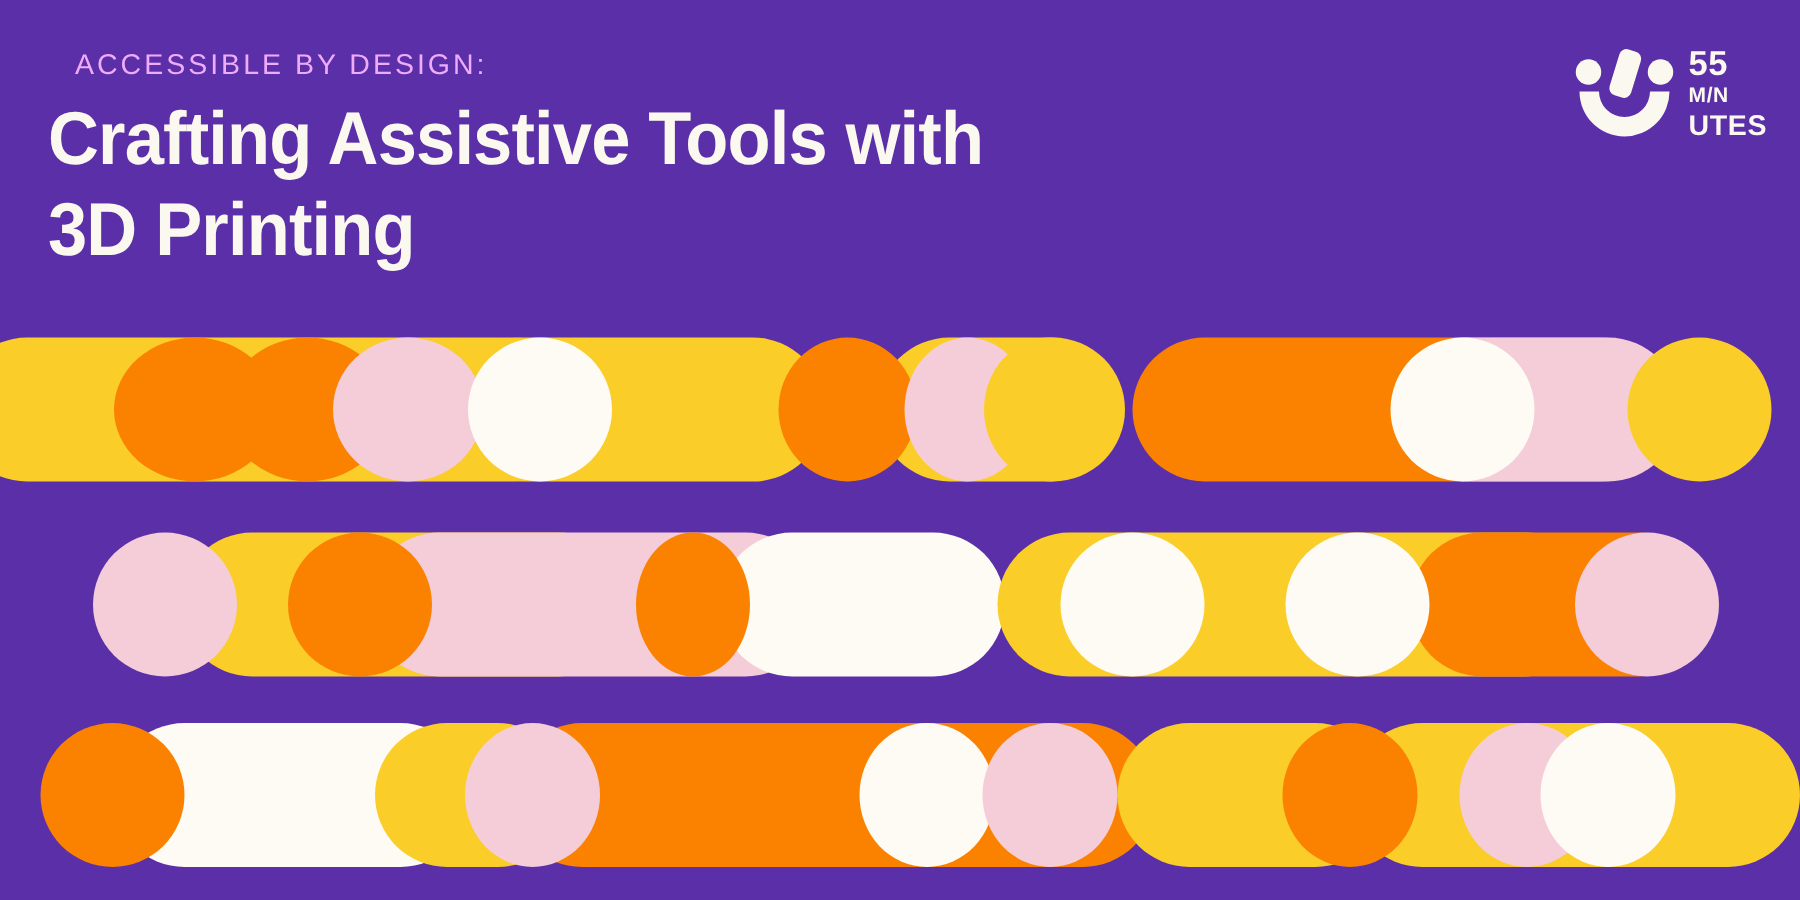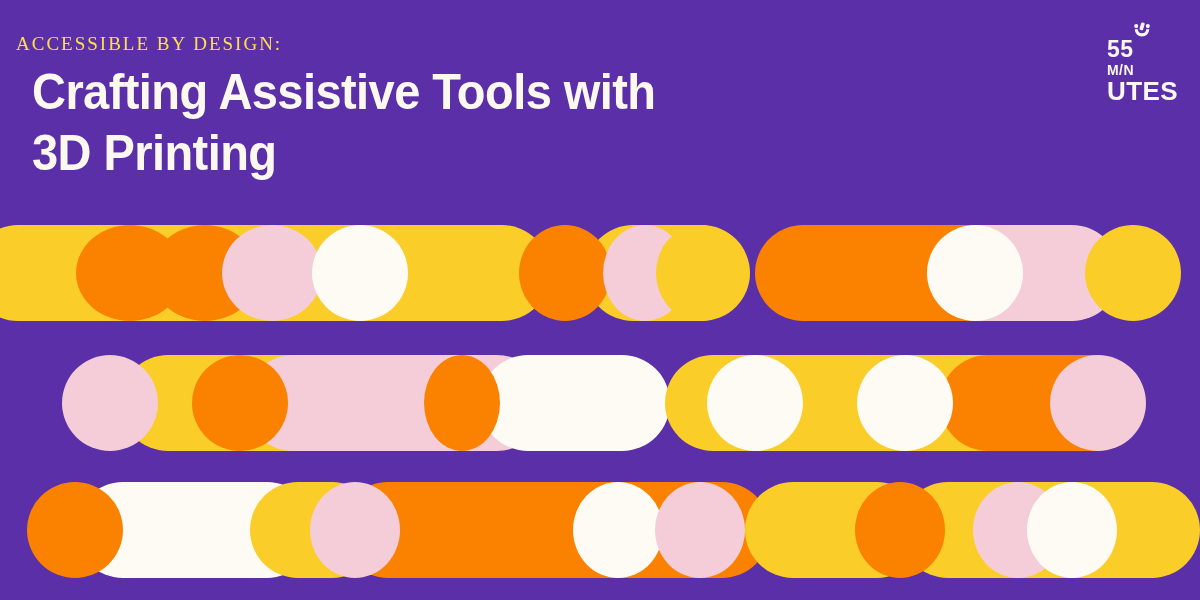--- a/index.html
+++ b/index.html
@@ -18,27 +18,27 @@
 
   
   .header {
     position: absolute;
     left: 0; top: 0;
     width: 1200px;
     height: 215px;
   }
   .eyebrow {
     position: absolute;
-    left: 16px;
+    left: 50px;
     top: 33px;
-    font-family: Liberation Serif, serif;
+    font-family: Liberation Sans, sans-serif;
     font-size: 19px;
     font-weight: 400;
     letter-spacing: 2.0px;
-    color: #fde047;
+    color: #f0abfc;
     white-space: nowrap;
   }
   .headline {
     position: absolute;
     left: 32px;
     top: 62px;
     width: 760px;
     color: #FBF8F0;
     font-family: "Liberation Sans", sans-serif;
     font-weight: bold;
@@ -51,39 +51,38 @@
   .headline .line { display: block; white-space: nowrap; }
 
   
   .logo {
     position: absolute;
     right: 22px;
     top: 22px;
     width: 160px;
     height: 80px;
     display: flex;
-    align-items: flex-end;
+    align-items: center;
     justify-content: flex-end;
-    flex-direction: column;
   }
   .logo-mark { display: block; }
   .logo-text {
     margin-left: 7px;
     margin-top: 2px;
     color: #FBF8F0;
     font-family: "Liberation Sans", sans-serif;
     font-weight: bold;
     font-size: 21px;
     line-height: 21px;
     letter-spacing: 0.4px;
   }
   .logo-text span { display: block; }
   .logo-text .l1 { font-size: 23px; }
   .logo-text .l2 { font-size: 14px; }
-  .logo-text .l3 { font-size: 26px; }
+  .logo-text .l3 { font-size: 19px; }
 
   
   .pattern {
     position: absolute;
     left: 0;
     top: 0;
     width: 1200px;
     height: 600px;
     pointer-events: none;
   }

